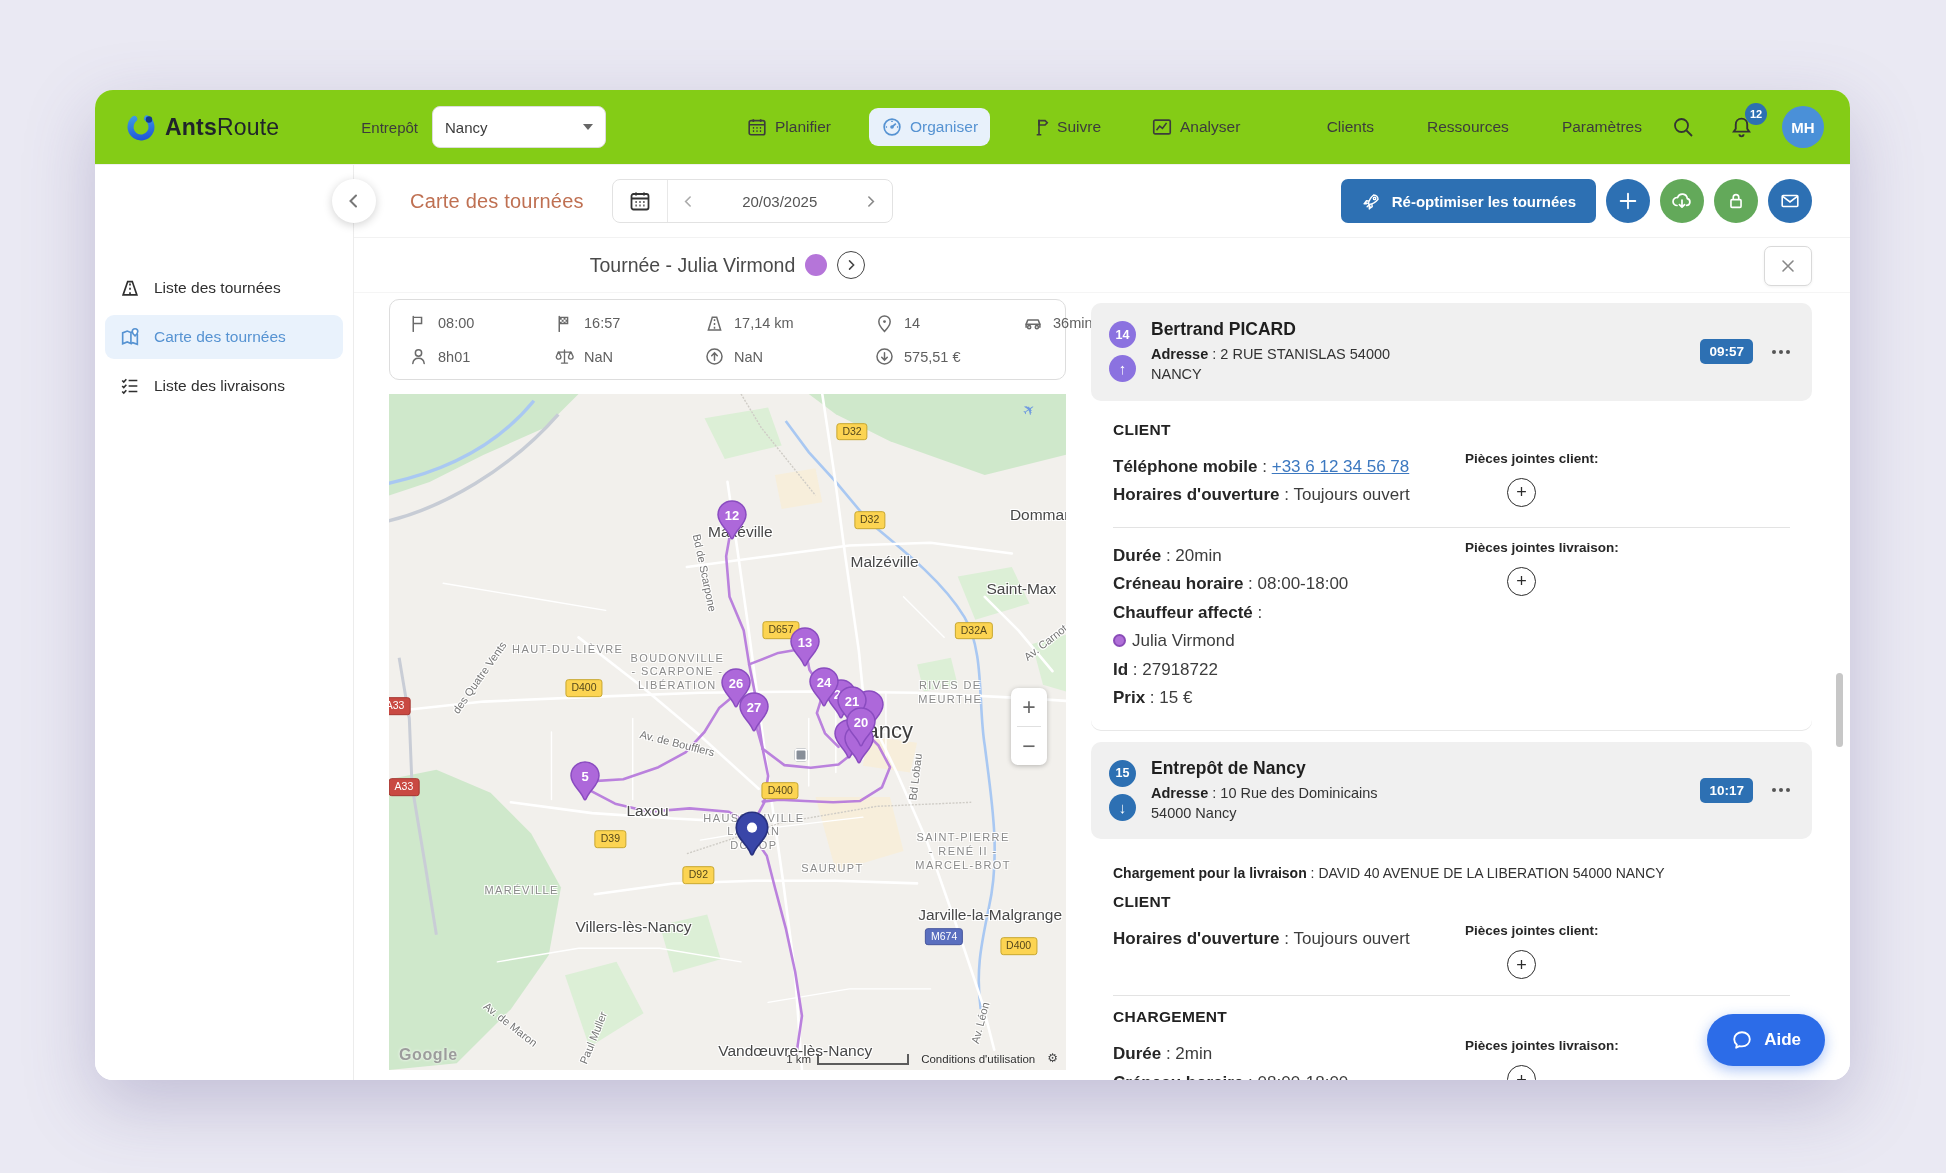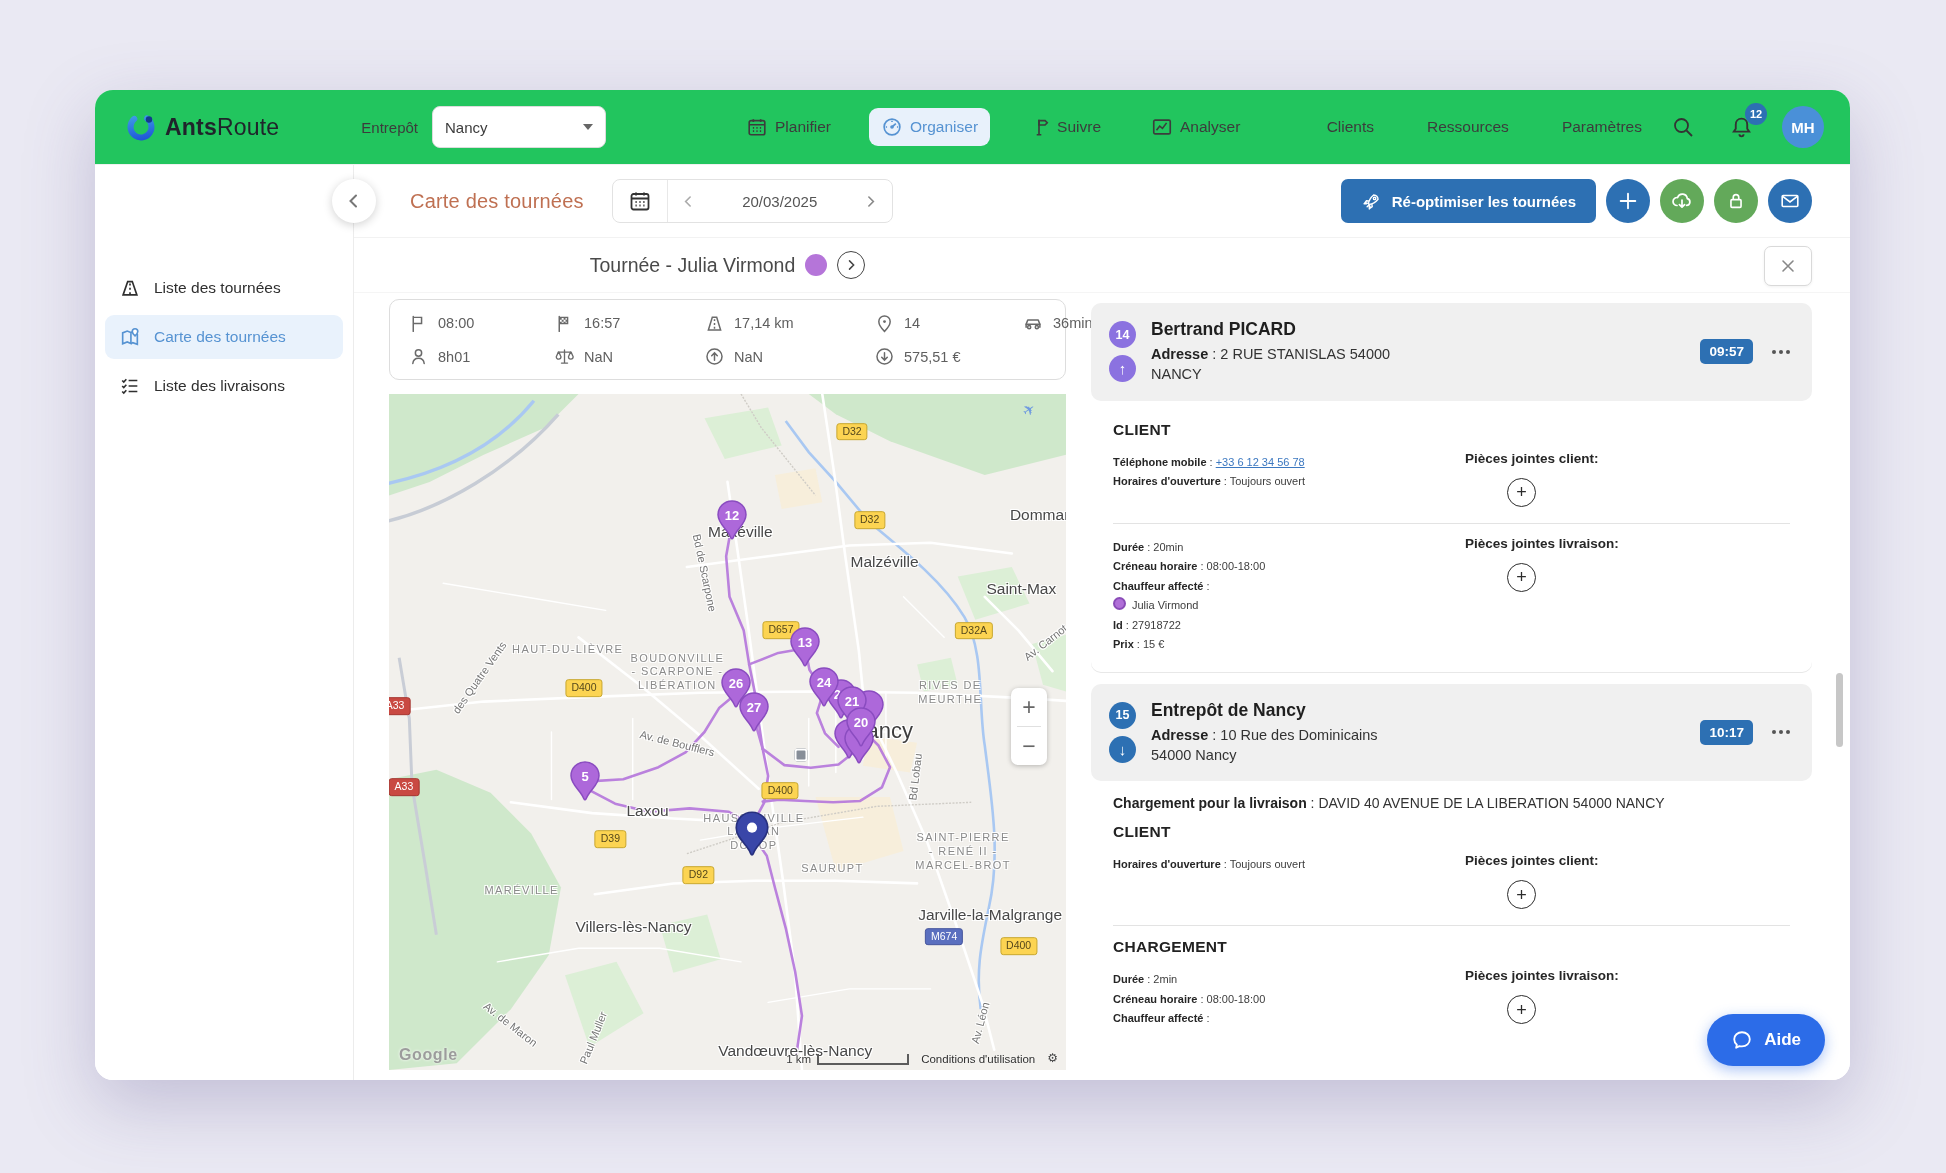--- a/index.html
+++ b/index.html
@@ -1,20 +1,20 @@
 <!DOCTYPE html>
 <html><head>
 <meta charset="utf-8">
 <style>
   html,body{margin:0;padding:0;}
   body{width:1946px;height:1173px;background:#eae9f3;font-family:"Liberation Sans","DejaVu Sans",sans-serif;position:relative;overflow:hidden;-webkit-font-smoothing:antialiased;}
   .window{position:absolute;left:95px;top:90px;width:1755px;height:990px;background:#fff;border-radius:18px;box-shadow:0 24px 70px rgba(90,80,140,.28);overflow:hidden;display:flex;flex-direction:column;}
 
   
-  .navbar{height:74px;flex:none;display:flex;align-items:center;padding:0 26px 0 30px;border-bottom:1px solid #f0f0f0;background:#22c55e;}
+  .navbar{height:74px;flex:none;display:flex;align-items:center;padding:0 26px 0 30px;border-bottom:1px solid #f0f0f0;background:#84cc16;}
   .brand{display:flex;align-items:center;gap:8px;}
   .brand-text{font-size:23px;color:#20242b;letter-spacing:.2px;}
   .brand-text b{font-weight:800;}
   .wh-label{margin-left:82px;font-size:15px;color:#3c3c3c;}
   .wh-select{margin-left:14px;width:148px;height:40px;border:1px solid #dcdcdc;border-radius:8px;display:flex;align-items:center;padding:0 12px;font-size:15px;color:#3c3c3c;background:#fff;cursor:pointer;justify-content:space-between;}
   .caret{width:0;height:0;border-left:5px solid transparent;border-right:5px solid transparent;border-top:6px solid #666;}
   .tabs{display:flex;align-items:center;gap:26px;margin-left:128px;}
   .tab{display:flex;align-items:center;gap:7px;font-size:15.5px;color:#3c3c3c;padding:8px 12px;border-radius:9px;cursor:pointer;white-space:nowrap;}
   .tab svg{stroke:#3c3c3c;}
   .tab.active{background:#e8f1fb;color:#5693d2;}
@@ -96,25 +96,25 @@
   .blue-bg{background:#2d70b3;}
   .dir-badge{font-size:15px;}
   .stop-name{font-size:17.5px;font-weight:700;color:#1f1f1f;margin:0 0 4px;}
   .stop-addr{font-size:14.5px;color:#333;max-width:350px;line-height:1.4;}
   .stop-addr b{color:#222;}
   .head-right{margin-left:auto;display:flex;align-items:center;gap:15px;flex:none;}
   .time-chip{background:#2d70b3;color:#fff;font-weight:700;font-size:13.5px;padding:5px 9px;border-radius:5px;}
   .more-dots{display:flex;gap:3px;cursor:pointer;padding:4px;}
   .more-dots i{width:4px;height:4px;border-radius:50%;background:#555;}
   .stop-body{padding:14px 22px 16px;}
-  .load-line{font-size:14px;color:#333;margin:0 0 12px;}
+  .load-line{font-size:14px;color:#333;margin:12px 0 12px;}
   .load-line b{color:#222;}
   .sec-title{font-size:15.5px;font-weight:800;color:#222;letter-spacing:.3px;margin:6px 0 12px;}
   .sec-grid{display:grid;grid-template-columns:52% 48%;}
-  .field{font-size:11px;color:#3d3d3d;margin:3px 0;line-height:1.5;}
+  .field{font-size:17px;color:#3d3d3d;margin:3px 0;line-height:1.5;}
   .field b{color:#262626;}
   .field a{color:#3c78c0;}
   .attach-label{font-size:13.5px;font-weight:700;color:#262626;}
   .plus-btn{width:27px;height:27px;border-radius:50%;border:1.7px solid #2c2c2c;display:flex;align-items:center;justify-content:center;margin:12px 0 0 42px;cursor:pointer;background:#fff;font-size:18px;color:#2c2c2c;line-height:1;}
   .hr{border-top:1px solid #e3e3e3;margin:16px 0 12px;}
   .drv-dot{display:inline-block;width:9px;height:9px;border-radius:50%;background:#b06fd8;border:2px solid #8a4cb8;vertical-align:-1px;margin-right:6px;}
   .scroll-thumb{position:absolute;right:7px;top:508px;width:7px;height:74px;border-radius:4px;background:#c7c7c7;z-index:40;cursor:pointer;}
 
   .help-btn{position:absolute;right:25px;bottom:14px;height:52px;background:#2c6ce8;border-radius:28px;color:#fff;font-weight:700;font-size:17px;display:flex;align-items:center;gap:11px;padding:0 24px;cursor:pointer;box-shadow:0 4px 14px rgba(44,108,232,.4);z-index:50;}
 </style>

